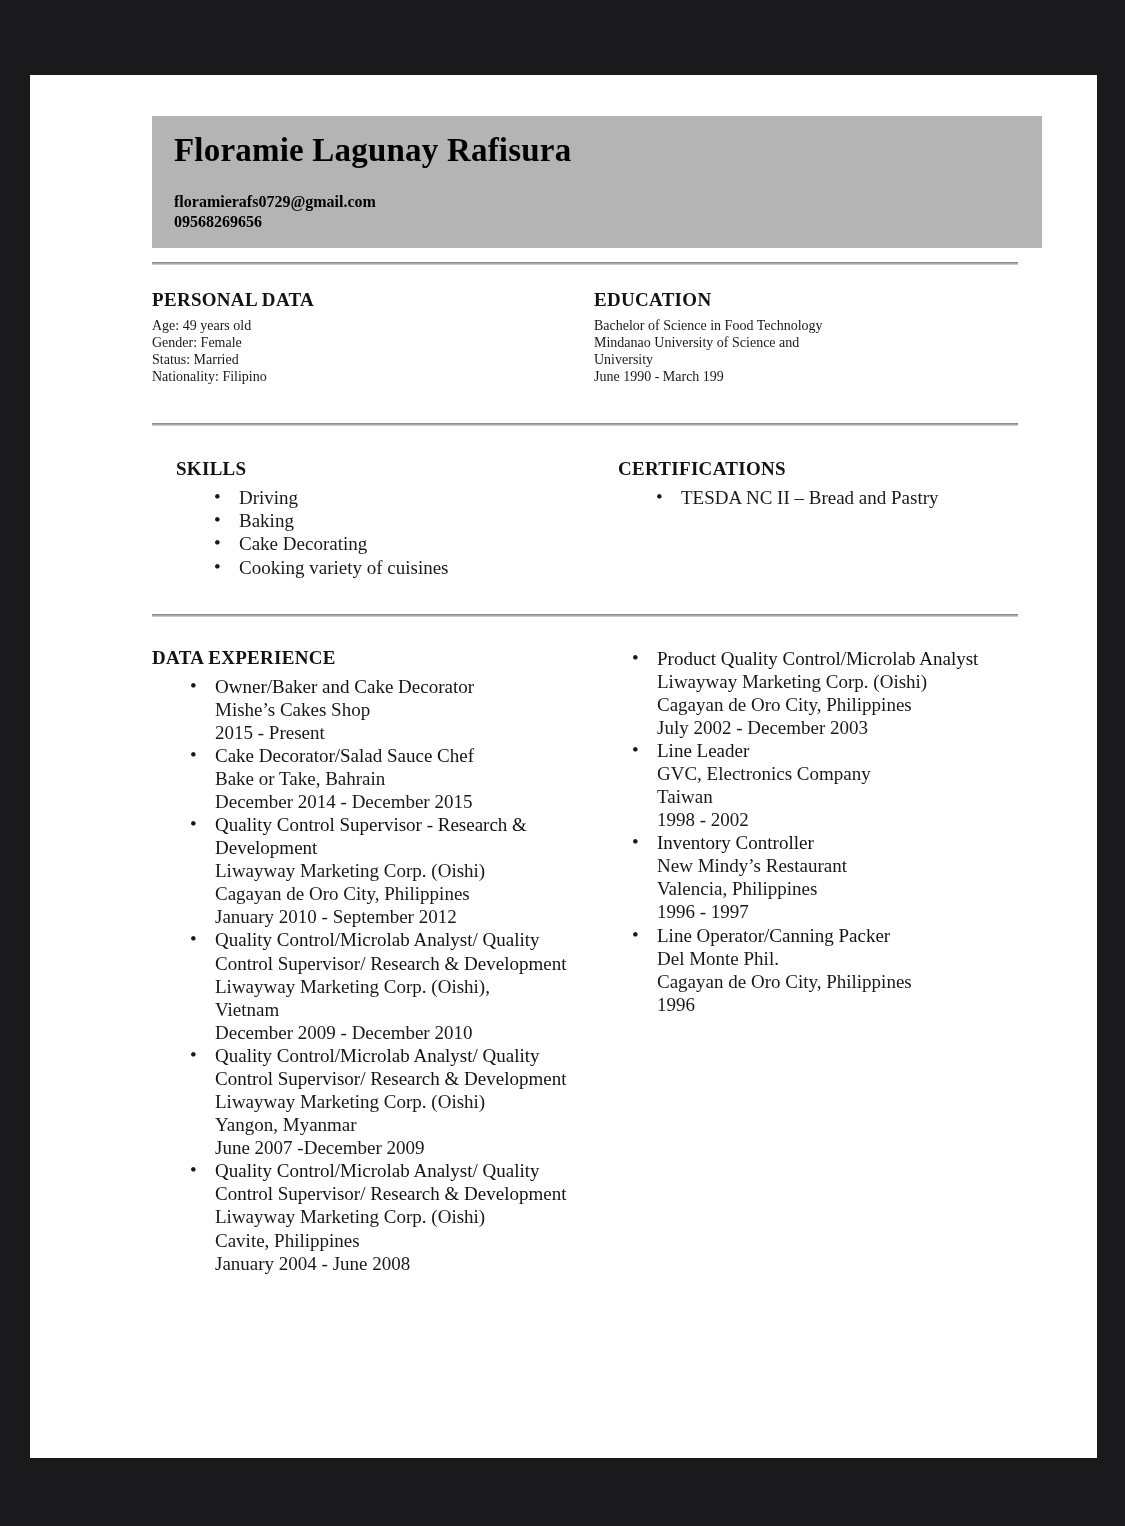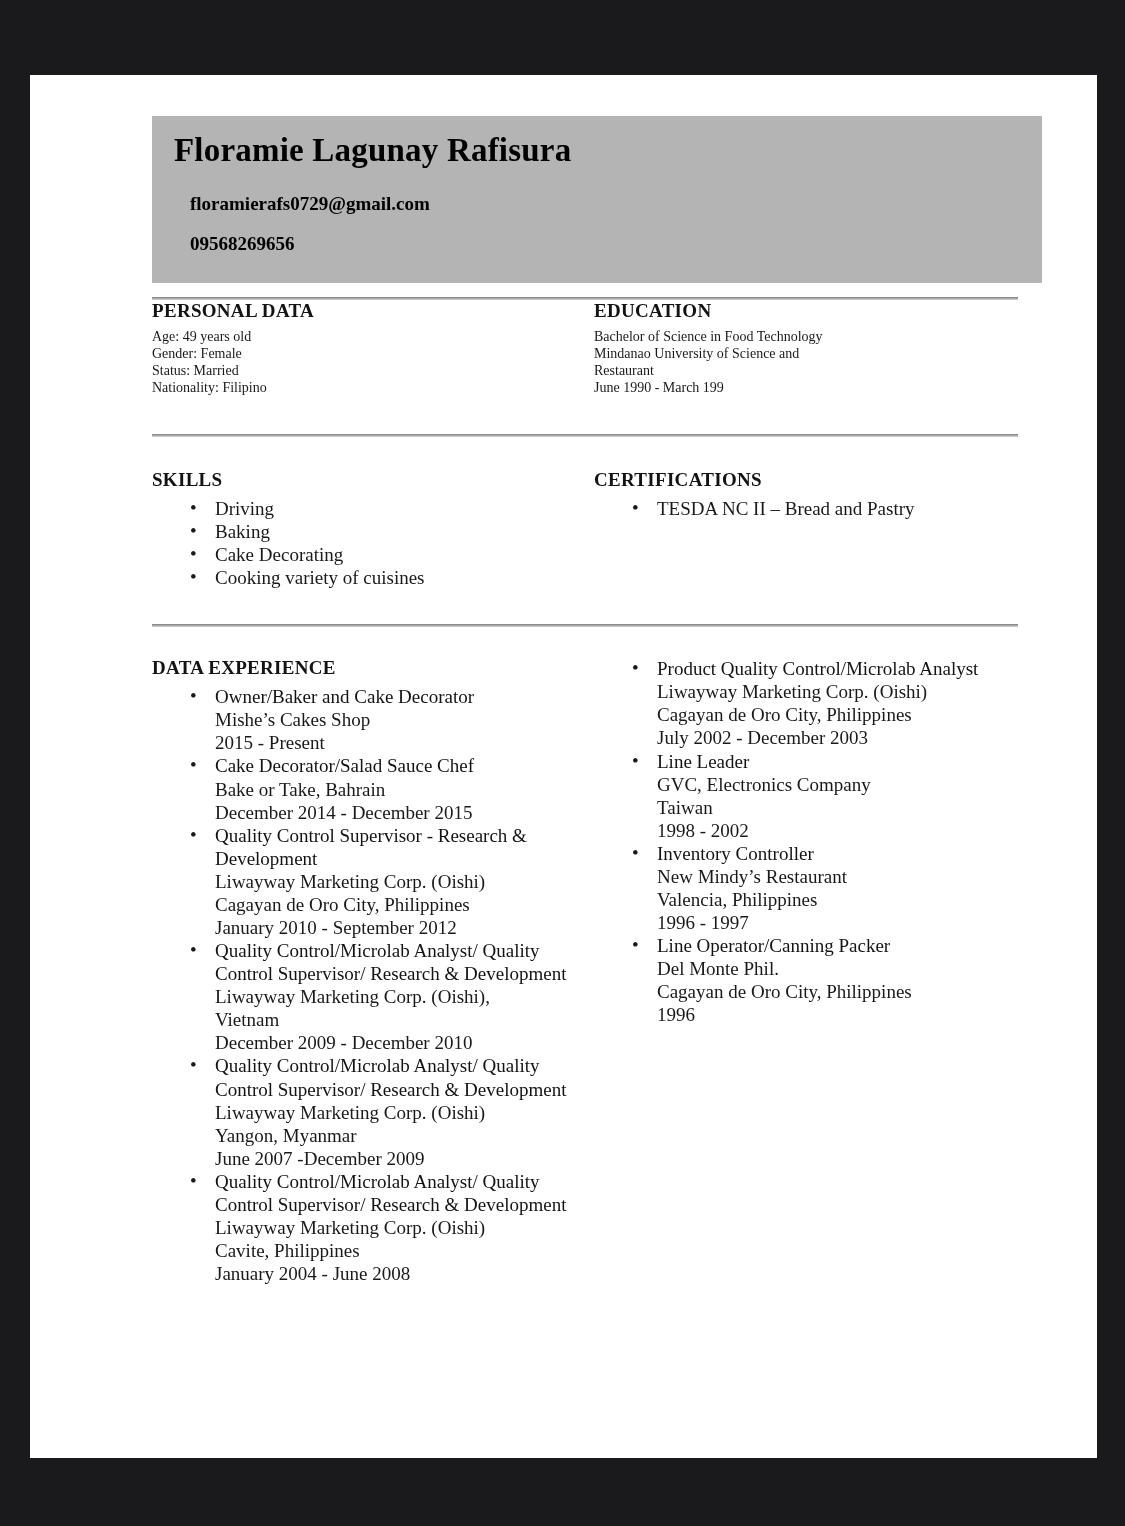--- a/index.html
+++ b/index.html
@@ -46,25 +46,25 @@
   }
   .full-name {
     font-size: 33px;
     font-weight: bold;
     line-height: 1.15;
     color: #000;
     margin: 0 0 22px 0;
     letter-spacing: 0.2px;
   }
   .contact-line {
-    font-size: 19px;
+    font-size: 16px;
     font-weight: bold;
     line-height: 1.28;
     color: #000;
-    margin: 16px;
+    margin: 0;
   }
 
   
   .rule {
     width: 866px;
     margin: 0 0 0 0;
     height: 3px;
     border: 0;
     border-top: 1px solid #8d8d8d;
     border-bottom: 1px solid #c9c9c9;
@@ -124,22 +124,22 @@
     color: #131313;
     display: block;
   }
   .job-detail { display: block; }
 
   .skills-list { margin-top: 26px; }
   .certs-list  { margin-top: 26px; }
   .work-list   { margin-top: 18px; }
   .work-list-right { margin-top: 0; }
 
-  .personal-block { }
-  .skills-block   { margin-top: 32px; }
+  .personal-block { margin-top: 24px; }
+  .skills-block   { margin-top: 32px; margin-left: 24px; }
   .work-block     { margin-top: 30px; }
 </style>
 </head>
 <body>
 
 <div id="viewport">
   <div id="page">
     <div class="page-inner">
 
       <div class="header-band">
@@ -155,21 +155,21 @@
           <div class="section-title">PERSONAL DATA</div>
           <div class="plain-line">Age: 49 years old</div>
           <div class="plain-line">Gender: Female</div>
           <div class="plain-line">Status: Married</div>
           <div class="plain-line">Nationality: Filipino</div>
         </div>
         <div class="col-right">
           <div class="section-title">EDUCATION</div>
           <div class="plain-line">Bachelor of Science in Food Technology</div>
           <div class="plain-line">Mindanao University of Science and</div>
-          <div class="plain-line">Restaurant</div>
+          <div class="plain-line">University</div>
           <div class="plain-line">June 1990 - March 199</div>
         </div>
       </div>
 
       <hr class="rule rule-after-personal">
 
       <div class="cols skills-block">
         <div class="col-left">
           <div class="section-title">SKILLS</div>
           <ul class="bullets skills-list">

